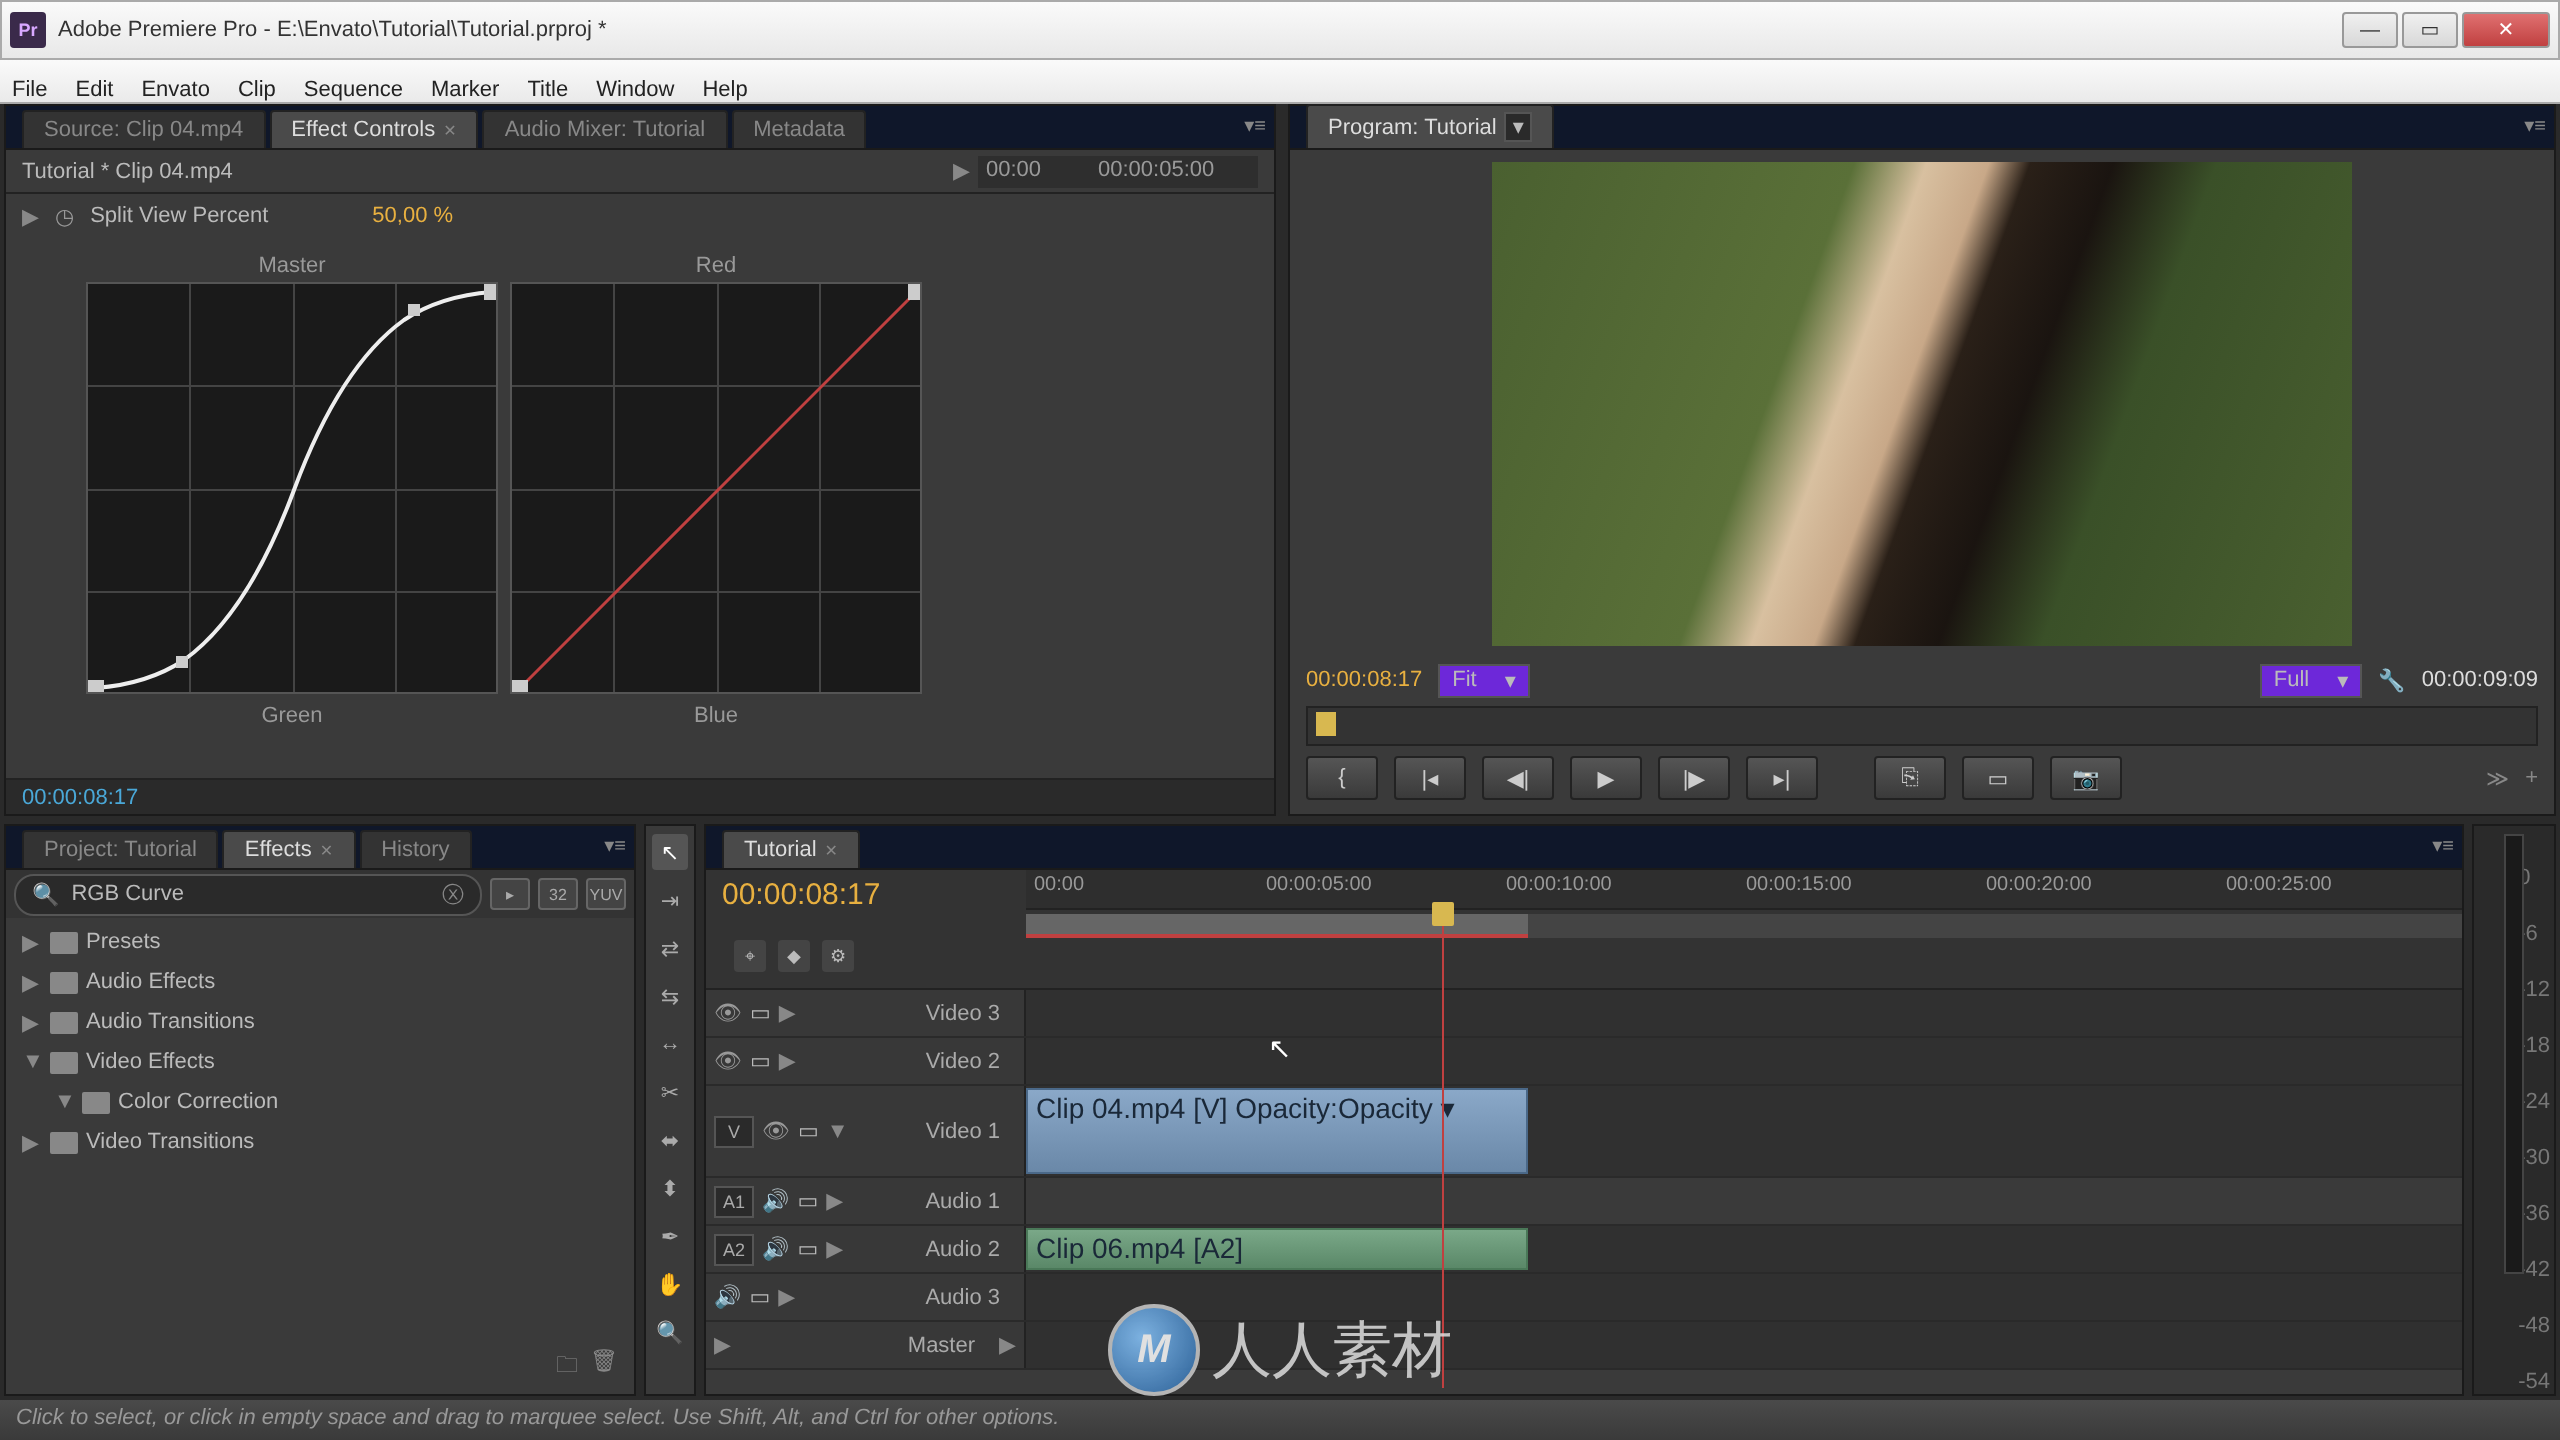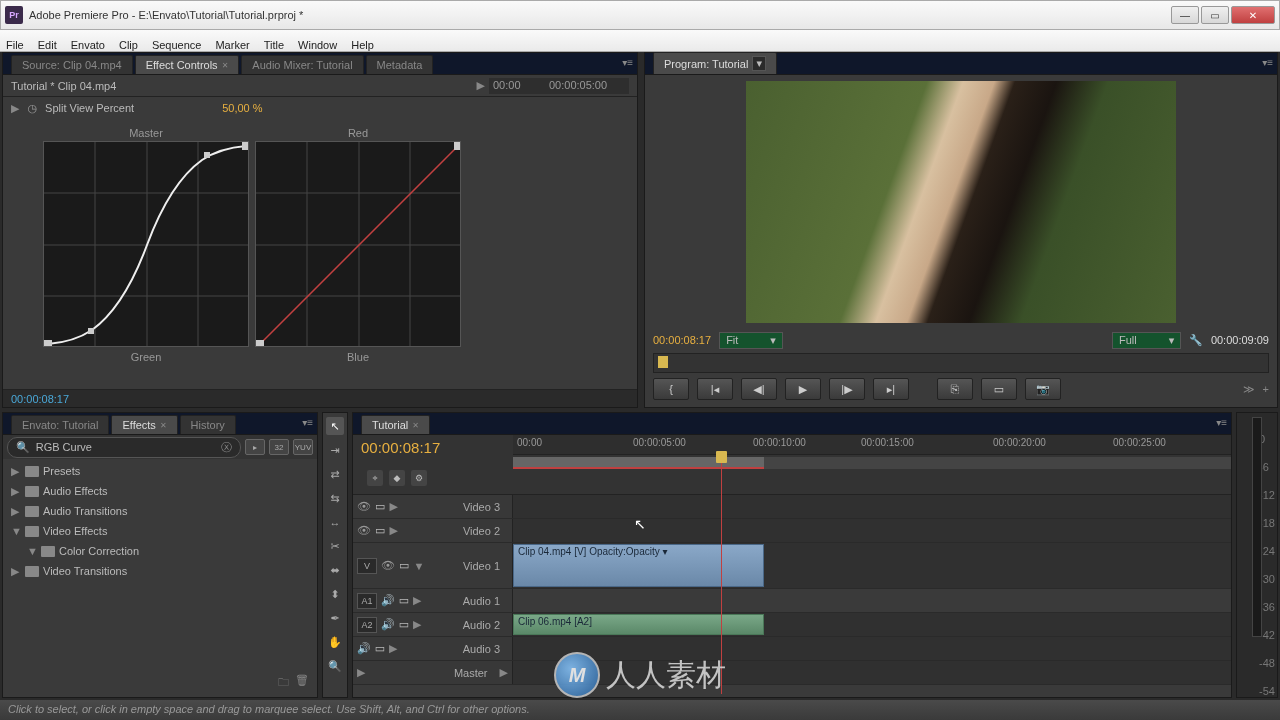--- a/index.html
+++ b/index.html
@@ -26,21 +26,21 @@
 .curvegrid{display:flex;gap:6px;padding:6px 40px}
 .curvebox{width:206px}
 .curvebox .lbl{text-align:center;color:#999;padding:2px}
 .curvesvg{width:206px;height:206px;background:#1a1a1a;border:1px solid #555}
 .tc-bottom{height:18px;background:#2a2a2a;color:#4aa8d8;padding:0 8px;display:flex;align-items:center;border-top:1px solid #222}
 .program{position:absolute;background:#3a3a3a;border:1px solid #1a1a1a}
 .videoport{background:#000;margin:6px auto;position:relative;overflow:hidden}
 .portrait{position:absolute;inset:0;background:linear-gradient(110deg,#4a6030 0%,#5a7038 35%,#d8c0a0 42%,#c8a888 48%,#2a2018 52%,#1a1410 60%,#3a5028 70%,#4a6030 100%)}
 .pctrls{height:22px;display:flex;align-items:center;padding:0 8px;gap:8px}
 .pctrls .tc{color:#e8b040;font-weight:500}
-.pctrls .sel{background:#14532d;border:1px solid #555;padding:1px 6px;color:#bbb;display:flex;align-items:flex-start;gap:32px}
+.pctrls .sel{background:#6d28d9;border:1px solid #555;padding:1px 6px;color:#bbb;display:flex;align-items:flex-start;gap:14px}
 .scrubber{height:20px;background:#333;margin:2px 8px;position:relative;border:1px solid #222}
 .scrubber .mark{position:absolute;left:4px;top:2px;width:10px;height:12px;background:#d8b850}
 .transport{height:28px;display:flex;align-items:center;justify-content:center;gap:8px;padding:0 8px}
 .tbtn{width:36px;height:22px;background:linear-gradient(#555,#3a3a3a);border:1px solid #222;border-radius:2px;display:flex;align-items:center;justify-content:center;color:#ccc}
 .effectspanel{position:absolute;background:#3a3a3a;border:1px solid #1a1a1a}
 .searchrow{height:24px;display:flex;align-items:center;padding:2px 4px;gap:4px;background:#333}
 .searchbox{flex:1;background:#2a2a2a;border:1px solid #555;border-radius:10px;padding:2px 8px;display:flex;align-items:center;gap:6px}
 .searchbox .mag{color:#888}
 .searchbox input{background:none;border:none;color:#bbb;flex:1;outline:none;font-size:11px}
 .smallicon{width:20px;height:16px;background:#444;border:1px solid #666;border-radius:2px;display:flex;align-items:center;justify-content:center;font-size:8px;color:#aaa}
@@ -66,21 +66,21 @@
 .workarea{height:12px;background:#444;margin:2px 0;position:relative}
 .workarea .bar{position:absolute;height:100%;background:#666;left:0;width:35%}
 .workarea .redline{position:absolute;bottom:0;height:2px;background:#c04040;left:0;width:35%}
 .tltrack{height:24px;display:flex;border-bottom:1px solid #2a2a2a}
 .tltrack.tall{height:46px}
 .trackhead{width:160px;background:#383838;display:flex;align-items:center;padding:0 4px;gap:4px;border-right:1px solid #222}
 .trackhead .badge{width:20px;height:16px;background:#2a2a2a;border:1px solid #555;display:flex;align-items:center;justify-content:center;font-size:9px;color:#aaa}
 .trackhead .eye{color:#999}
 .trackhead .name{color:#aaa;margin-left:auto;margin-right:8px}
 .trackbody{flex:1;background:#303030;position:relative}
-.clip{position:absolute;top:1px;bottom:1px;background:linear-gradient(#8aa8c8,#6a88a8);border:1px solid #4a6888;left:0;width:35%;padding:1px 4px;color:#1a2838;font-size:10px;overflow:hidden}
+.clip{position:absolute;top:1px;bottom:1px;background:linear-gradient(#8aa8c8,#6a88a8);border:1px solid #4a6888;left:0;width:35%;padding:1px 4px;color:#1a2838;font-size:14px;overflow:hidden}
 .clip.audio{background:linear-gradient(#7aa888,#5a8868);border-color:#4a7858}
 .clip.short{width:8%;background:linear-gradient(#8a7858,#6a5838)}
 .tlheadctrl{height:24px;display:flex;align-items:center;padding:0 6px;gap:6px}
 .tlheadctrl .icn{width:16px;height:16px;background:#444;border-radius:2px;display:flex;align-items:center;justify-content:center;font-size:9px}
 .audiometers{position:absolute;background:#2a2a2a;border:1px solid #1a1a1a}
 .meter{width:10px;background:#1a1a1a;margin:4px auto;height:220px;position:relative;border:1px solid #444}
 .meterlabels{position:absolute;right:2px;top:20px;display:flex;flex-direction:column;gap:16px;font-size:9px;color:#777}
 .statusbar{position:absolute;bottom:0;left:0;right:0;height:20px;background:linear-gradient(#4a4a4a,#3a3a3a);color:#999;padding:3px 8px;font-style:italic}
 .panelmenu{position:absolute;right:4px;top:4px;color:#888;font-size:10px}
 .dropdown{background:#2a2a2a;border:1px solid #555;padding:1px 4px;display:inline-flex;align-items:center;gap:6px;color:#bbb}
@@ -141,21 +141,21 @@
       <span style="color:#888;margin-right:4px">▶</span>
       <div class="tlminiruler" style="width:140px">
         <span style="left:4px">00:00</span>
         <span style="left:60px">00:00:05:00</span>
       </div>
     </div>
     <div class="splitrow">
       <span class="arrow">▶</span>
       <span style="color:#999">◷</span>
       <span>Split View Percent</span>
-      <span class="pct" style="margin-left:80px">50,00 %</span>
+      <span class="pct" style="margin-left:44px">50,00 %</span>
     </div>
     <div class="curvegrid">
       <div class="curvebox">
         <div class="lbl">Master</div>
         <svg class="curvesvg">
           <g stroke="#444" stroke-width="1">
             <line x1="0" y1="51" x2="206" y2="51"></line>
               <line x1="0" y1="103" x2="206" y2="103"></line>
               <line x1="0" y1="154" x2="206" y2="154"></line>
             <line x1="51" y1="0" x2="51" y2="206"></line>
@@ -234,21 +234,21 @@
       <div class="tbtn">📷</div>
       <span style="flex:1"></span>
       <span style="color:#888">≫</span>
       <span style="color:#888">+</span>
     </div>
   </div>
 
   <div class="effectspanel" style="left:2px;top:360px;width:316px;bottom:2px">
     <div class="tabrow">
       <div class="tab">
-          <span>Envato: Tutorial</span>
+          <span>Project: Tutorial</span>
         </div>
       <div class="tab active">
           <span>Effects</span>
           <span class="x">✕</span>
         </div>
       <div class="tab">
           <span>History</span>
         </div>
       <div class="panelmenu">▾≡</div>
     </div>
@@ -329,21 +329,21 @@
           <div class="icn">⌖</div>
           <div class="icn">◆</div>
           <div class="icn">⚙</div>
         </div>
       </div>
       <div class="tlhead-right">
         <div class="ruler">
           <span class="tick" style="left:4px">00:00</span>
           <span class="tick" style="left:120px">00:00:05:00</span>
           <span class="tick" style="left:240px">00:00:10:00</span>
-          <span class="tick" style="left:348px">00:00:15:00</span>
+          <span class="tick" style="left:360px">00:00:15:00</span>
           <span class="tick" style="left:480px">00:00:20:00</span>
           <span class="tick" style="left:600px">00:00:25:00</span>
         </div>
         <div class="workarea">
             <div class="bar"></div>
             <div class="redline"></div>
           </div>
         <div class="playhead" style="left:208px"></div>
       </div>
     </div>

